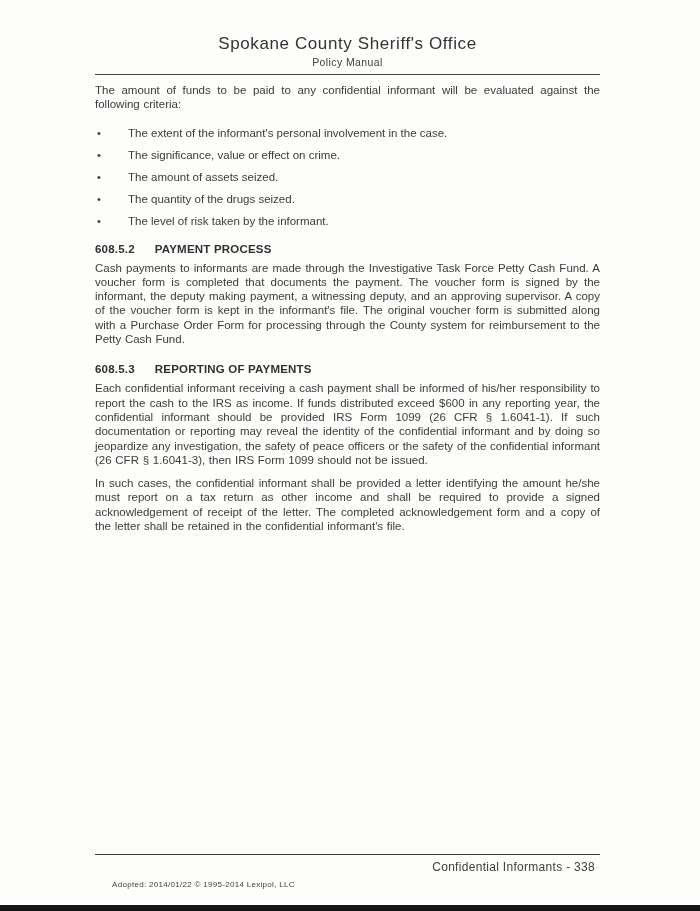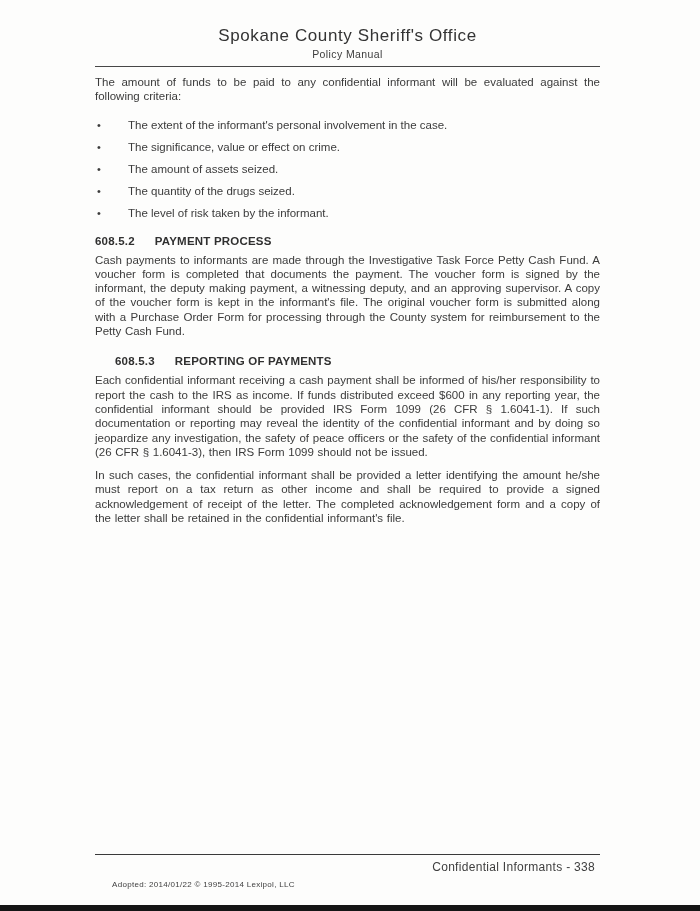--- a/index.html
+++ b/index.html
@@ -6,21 +6,21 @@
   .page {
     position:relative;
     width:700px; height:911px;
     background:#fdfdfc;
     font-family:"Liberation Sans", sans-serif;
     color:#3b3b3b;
     overflow:hidden;
   }
   .content-col {
     position:absolute;
-    left:95px; top:0;
+    left:95px; top:8px;
     width:505px;
   }
   .agency-title {
     margin-top:26px;
     text-align:center;
     font-size:17px;
     line-height:20px;
     letter-spacing:0.6px;
     color:#333333;
   }
@@ -49,21 +49,21 @@
     margin:0;
     font-size:11.5px;
     font-weight:bold;
     line-height:14px;
     color:#303030;
     letter-spacing:0.2px;
   }
   .sec-head .sec-title { margin-left:20px; }
   .sec-head.first { margin-top:13px; }
   .sec-head.second { margin-top:14px; }
-  .sec-head.third { margin-top:16px;margin-left:20px; }
+  .sec-head.third { margin-top:16px; }
   .body-text {
     margin:4px 0 0 0;
     font-size:11.5px;
     line-height:14.3px;
     text-align:justify;
     word-spacing:0.5px;
     color:#3b3b3b;
   }
   .body-text.after-head { margin-top:5px; }
   .body-text.follow-para { margin-top:9px; }

